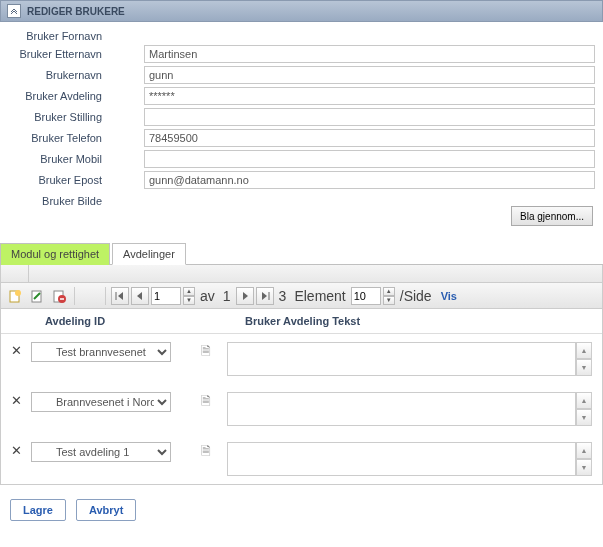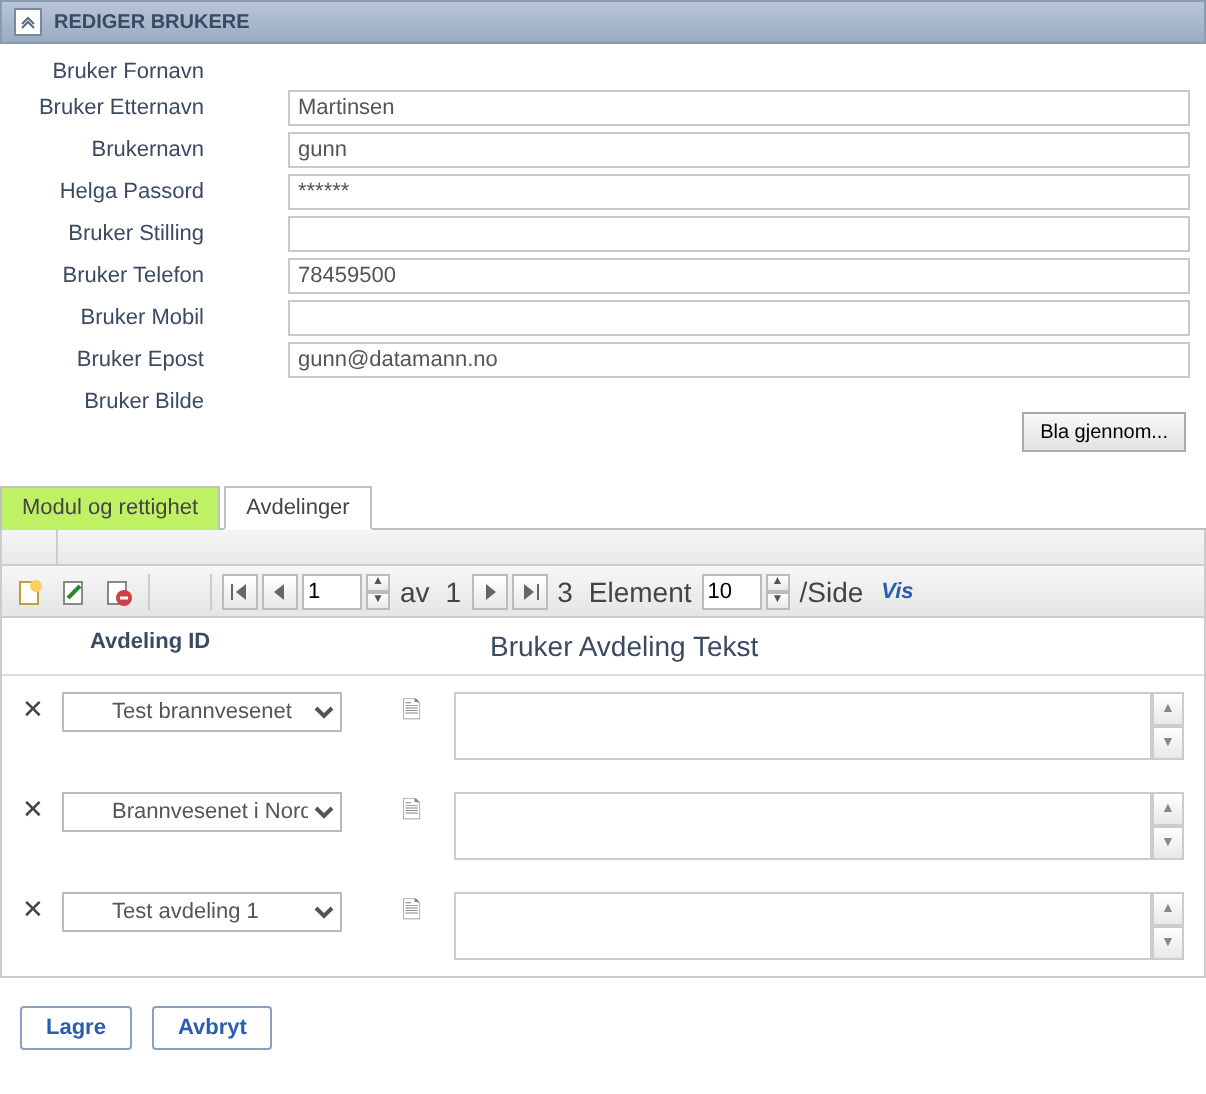--- a/index.html
+++ b/index.html
@@ -26,24 +26,24 @@
 .grid-ruler .tick { width: 28px; border-right: 1px solid #ccc; }
 .grid-toolbar { height: 26px; background: linear-gradient(to bottom, #f7f7f7, #e5e5e5); display: flex; align-items: center; padding: 0 4px; gap: 2px; border-bottom: 1px solid #ccc; }
 .tb-btn { width: 20px; height: 20px; border: 1px solid transparent; background: transparent; display: flex; align-items: center; justify-content: center; cursor: pointer; }
 .tb-sep { width: 1px; height: 18px; background: #ccc; margin: 0 3px; }
 .tb-spacer { width: 20px; }
 .pager-btn { width: 18px; height: 18px; border: 1px solid #bbb; background: linear-gradient(to bottom,#fff,#e8e8e8); cursor: pointer; display: flex; align-items: center; justify-content: center; font-size: 9px; color: #555; }
 .pager-input { width: 30px; height: 18px; border: 1px solid #bbb; text-align: left; padding-left: 2px; font-size: 11px; }
 .pager-text { font-size: 14px; color: #444; padding: 0 3px; }
 .spinner { display: flex; flex-direction: column; }
 .spinner-btn { width: 12px; height: 9px; border: 1px solid #bbb; background: linear-gradient(to bottom,#fff,#e8e8e8); font-size: 6px; line-height: 6px; display: flex; align-items: center; justify-content: center; cursor: pointer; color: #555; }
-.vis-link { color: #2a5db0; font-weight: bold; padding-left: 4px; cursor: pointer; font-size: 11px; font-style: italic; }
+.vis-link { color: #2a5db0; font-weight: bold; padding-left: 4px; cursor: pointer; font-size: 11px; }
 .grid-header { display: flex; border-bottom: 1px solid #ddd; padding: 6px 10px 6px 44px; }
 .grid-header .col1 { width: 200px; color: #3a4a62; font-weight: bold; font-size: 11px; }
-.grid-header .col2 { flex: 1; color: #3a4a62; font-weight: normal; font-size: 14px; }
+.grid-header .col2 { flex: 1; color: #3a4a62; font-weight: bold; font-size: 11px; }
 .grid-row { display: flex; align-items: flex-start; padding: 8px 10px; gap: 6px; }
 .del-icon { width: 14px; cursor: pointer; color: #444; font-size: 13px; line-height: 18px; }
 .dept-select { width: 140px; height: 20px; border: 1px solid #bbb; font-size: 11px; color: #555; background: #fff; padding-left: 20px; }
 .note-icon { width: 14px; margin-left: 24px; margin-right: 6px; color: #888; font-size: 12px; line-height: 18px; cursor: pointer; }
 .tekst-cell { flex: 1; display: flex; }
 .tekst-box { flex: 1; height: 34px; border: 1px solid #ccc; background: #fff; }
 .tekst-scroll { width: 16px; display: flex; flex-direction: column; }
 .tekst-scroll .sbtn { height: 17px; border: 1px solid #ccc; background: linear-gradient(to bottom,#fff,#e8e8e8); font-size: 7px; color: #888; display: flex; align-items: center; justify-content: center; cursor: pointer; }
 .footer { padding: 14px 10px 10px 10px; display: flex; gap: 10px; }
 .footer-btn { padding: 4px 12px; border: 1px solid #8aa0c0; background: #fff; color: #2a5db0; font-weight: bold; font-size: 11px; cursor: pointer; border-radius: 2px; }
@@ -68,21 +68,21 @@
   </div>
   <div class="form-row">
     <div class="form-label">Bruker Etternavn</div>
     <input class="form-input form-input-wide" value="Martinsen" style="">
   </div>
   <div class="form-row">
     <div class="form-label">Brukernavn</div>
     <input class="form-input form-input-wide" value="gunn" style="">
   </div>
   <div class="form-row">
-    <div class="form-label">Helga Passord</div>
+    <div class="form-label">Bruker Avdeling</div>
     <input class="form-input form-input-wide" value="******" style="">
   </div>
   <div class="form-row">
     <div class="form-label">Bruker Stilling</div>
     <input class="form-input form-input-wide" value="" style="">
   </div>
   <div class="form-row">
     <div class="form-label">Bruker Telefon</div>
     <input class="form-input form-input-wide" value="78459500" style="">
   </div>

